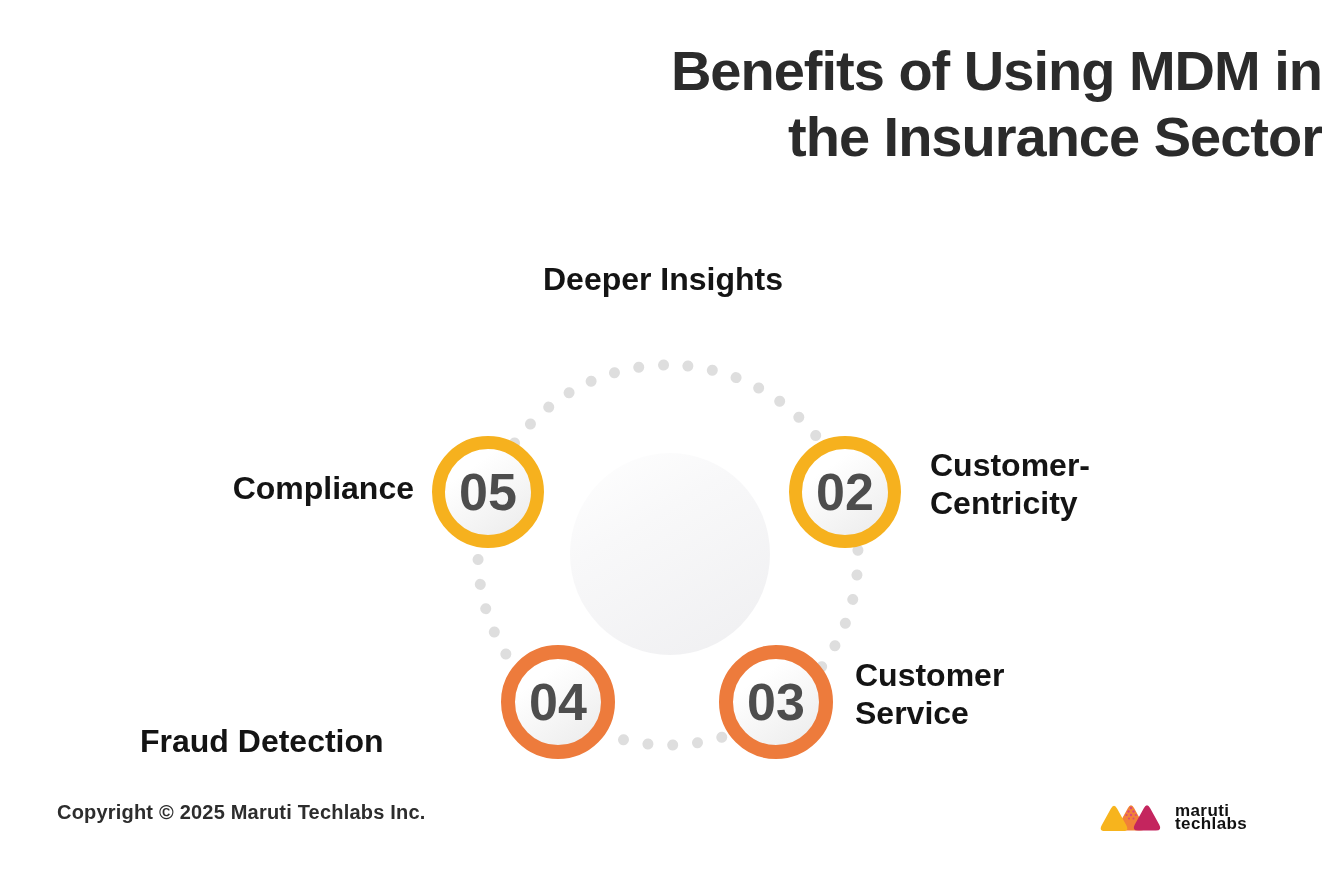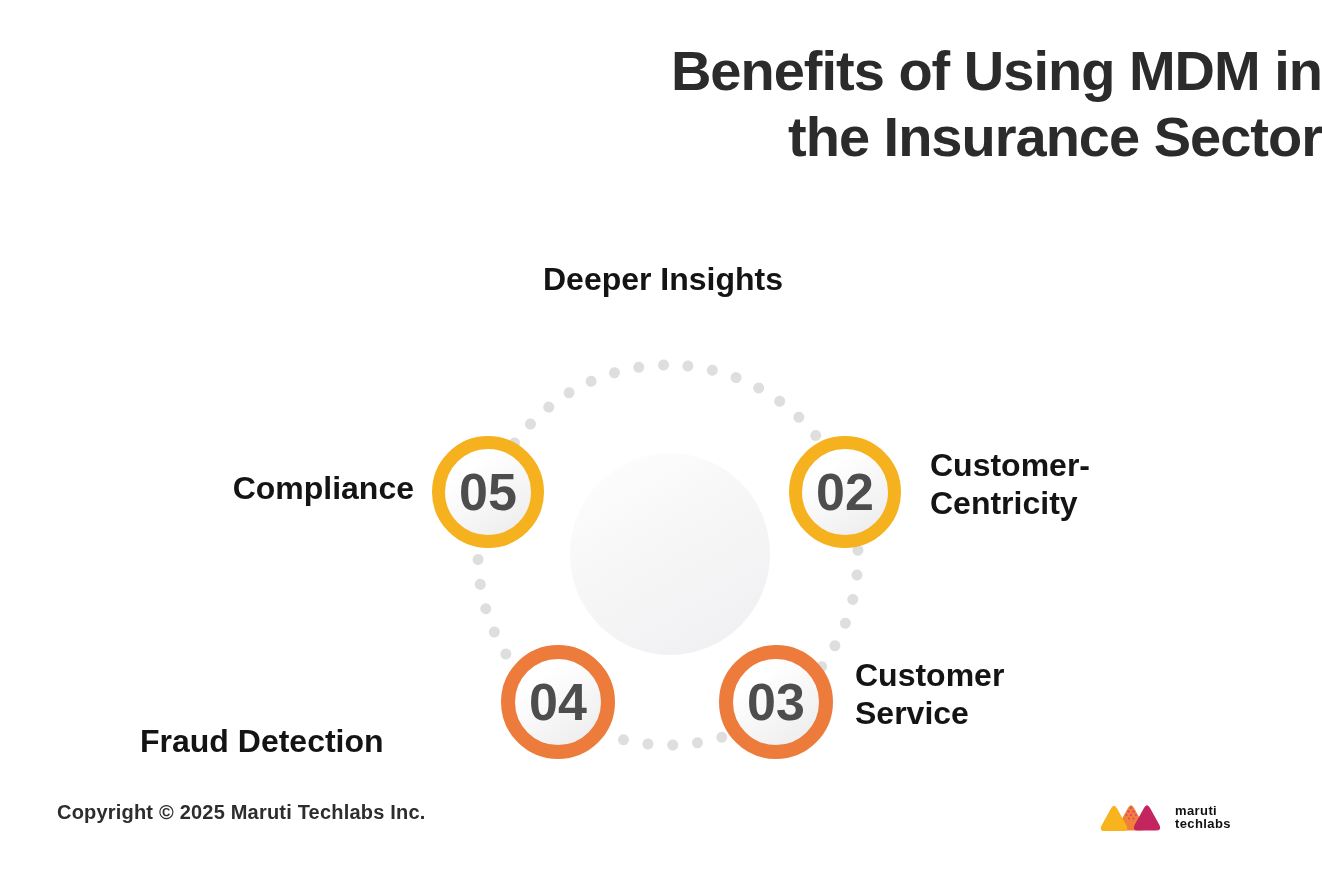--- a/index.html
+++ b/index.html
@@ -65,21 +65,21 @@
   .copyright{
     position:absolute;left:57px;top:801px;
     font-size:20px;color:#2d2d2d;font-weight:700;
     letter-spacing:0.2px;
   }
   .logo{
     position:absolute;left:1100px;top:799px;
     display:flex;align-items:center;gap:9px;
   }
   .logo-text{
-    font-weight:700;font-size:13px;line-height:13.5px;
+    font-weight:700;font-size:17px;line-height:13.5px;
     color:#111111;letter-spacing:0.4px;
   }
 </style>
 </head>
 <body>
 
 <div class="canvas">
 
   <div class="title">
     <div>Benefits of Using MDM in</div>

